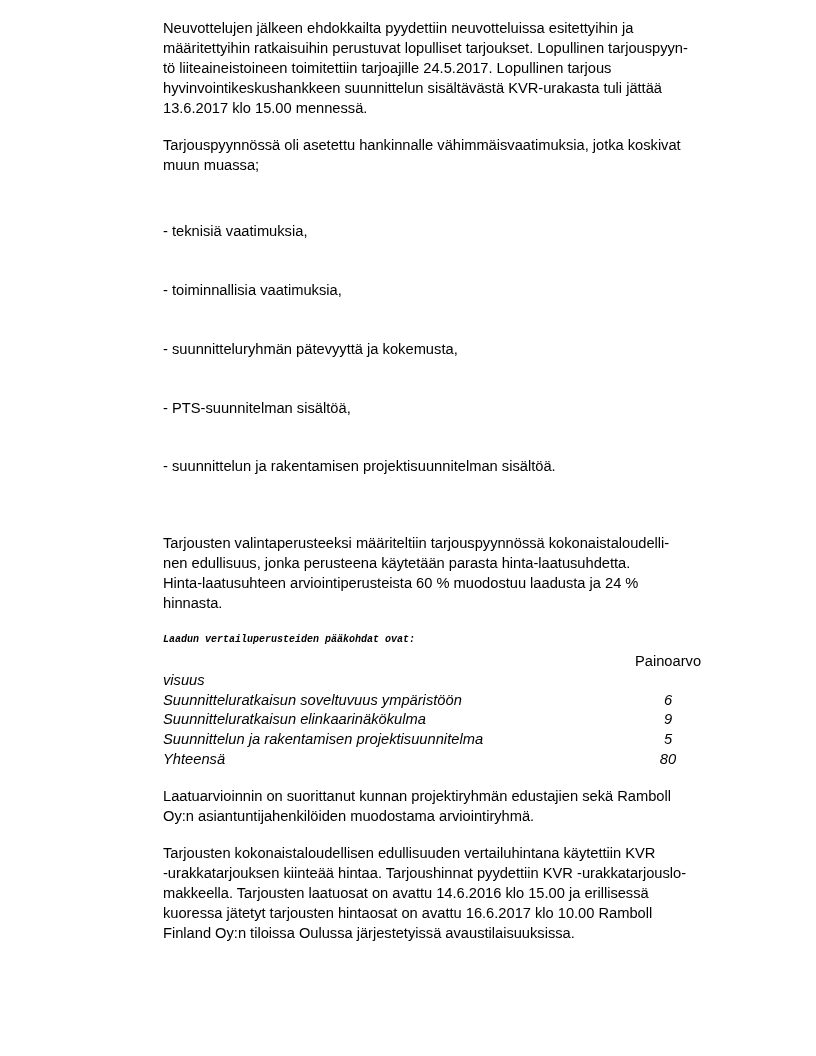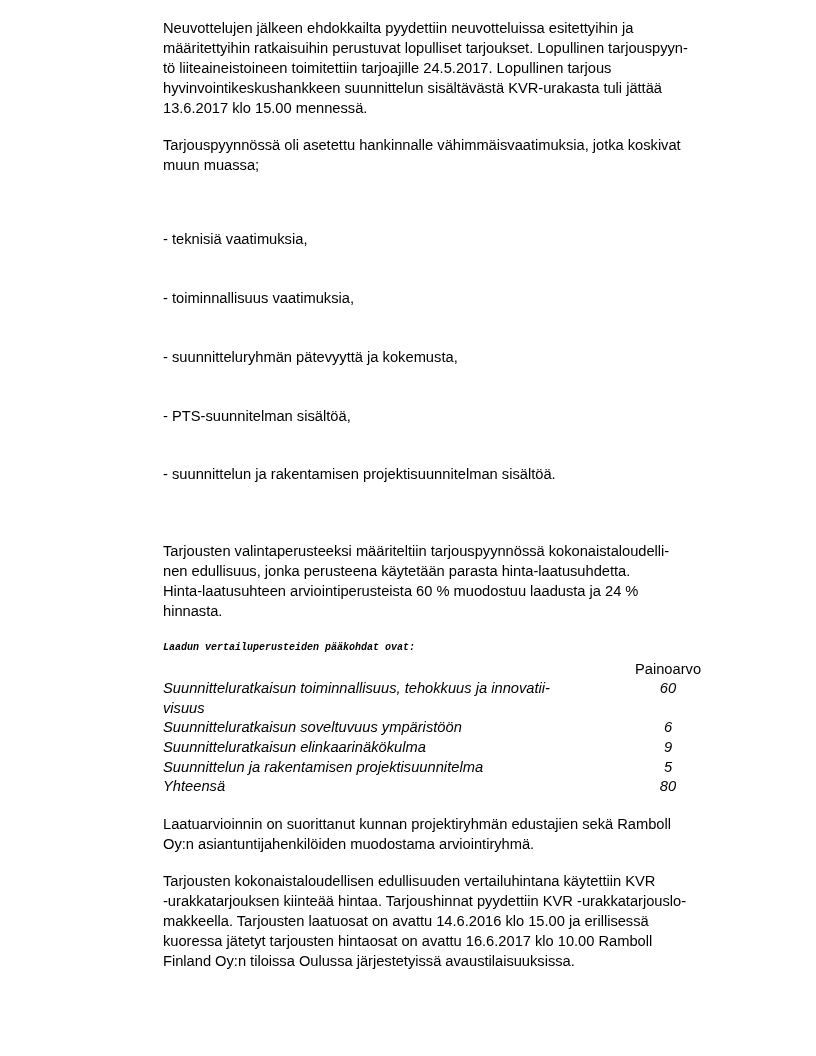--- a/index.html
+++ b/index.html
@@ -23,21 +23,21 @@
   }
   .para {
     font-size: 14.7px;
     line-height: 20px;
     margin: 0 0 17px 0;
     text-align: left;
     white-space: pre-wrap;
     letter-spacing: -0.02px;
   }
   .para.tight {
-    margin-bottom: 16px;
+    margin-bottom: 8px;
   }
   .list {
     font-size: 14.7px;
     line-height: 19.6px;
     margin: 0 0 17px 0;
     white-space: pre-wrap;
   }
   .list-row {
     white-space: pre;
   }
@@ -89,42 +89,38 @@
 tö liiteaineistoineen toimitettiin tarjoajille 24.5.2017. Lopullinen tarjous
 hyvinvointikeskushankkeen suunnittelun sisältävästä KVR-urakasta tuli jättää
 13.6.2017 klo 15.00 mennessä.</p>
 
 
   <p class="para tight">Tarjouspyynnössä oli asetettu hankinnalle vähimmäisvaatimuksia, jotka koskivat
 muun muassa;</p>
 
   <div class="list">
     <div class="list-row">- teknisiä vaatimuksia,</div>
-    <div class="list-row">- toiminnallisuus vaatimuksia,</div>
+    <div class="list-row">- toiminnallisia vaatimuksia,</div>
     <div class="list-row">- suunnitteluryhmän pätevyyttä ja kokemusta,</div>
     <div class="list-row">- PTS-suunnitelman sisältöä,</div>
     <div class="list-row">- suunnittelun ja rakentamisen projektisuunnitelman sisältöä.</div>
   </div>
 
   <p class="para">Tarjousten valintaperusteeksi määriteltiin tarjouspyynnössä kokonaistaloudelli-
 nen edullisuus, jonka perusteena käytetään parasta hinta-laatusuhdetta.
 Hinta-laatusuhteen arviointiperusteista 60 % muodostuu laadusta ja 24 %
 hinnasta.</p>
 
   <div class="table-section">
     <div class="heading">Laadun vertailuperusteiden pääkohdat ovat:</div>
     <table class="tbl">
       <tbody>
           <tr>
         <td class="c-label"></td>
         <td class="c-value c-head">Painoarvo</td>
-      </tr>
-      <tr class="wrapline">
-        <td class="c-label">Suunnitteluratkaisun toiminnallisuus, tehokkuus ja innovatii-</td>
-        <td class="c-value">60</td>
       </tr>
       <tr>
         <td class="c-label">visuus</td>
         <td class="c-value"></td>
       </tr>
       <tr>
         <td class="c-label">Suunnitteluratkaisun soveltuvuus ympäristöön</td>
         <td class="c-value">6</td>
       </tr>
       <tr>

